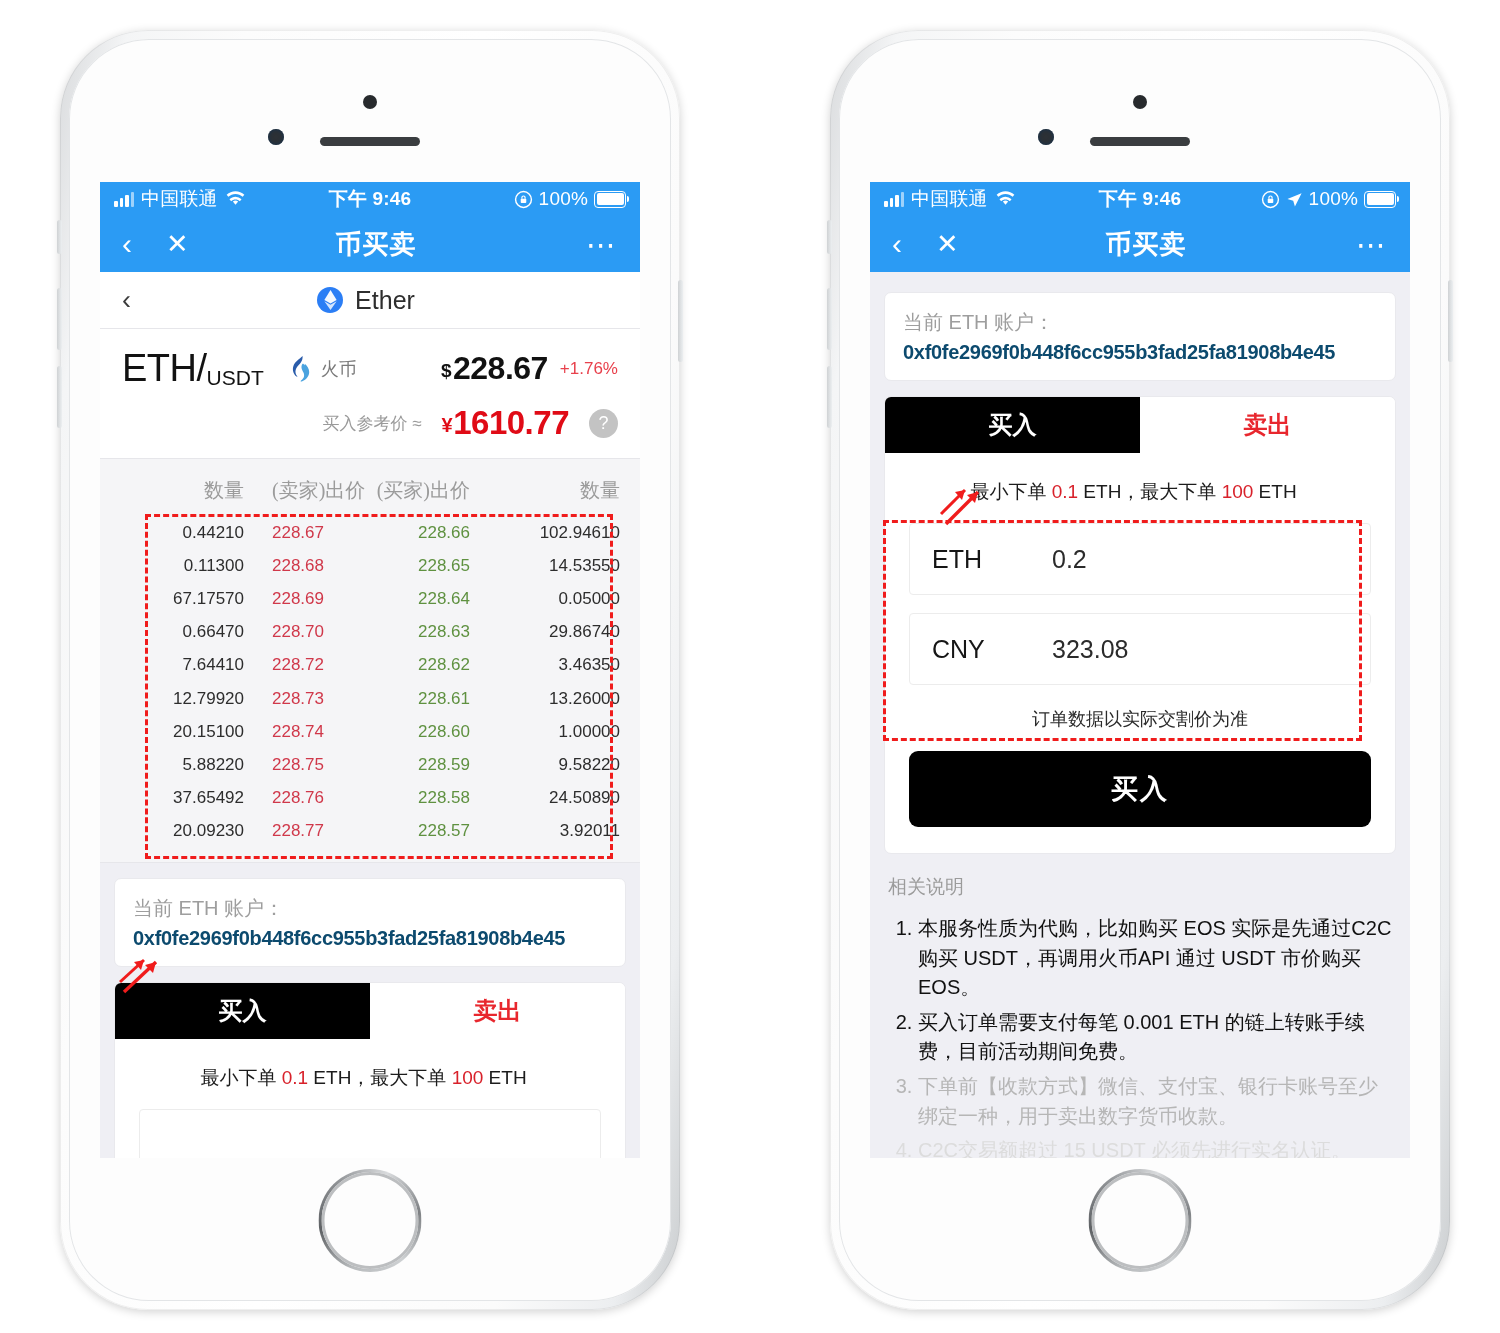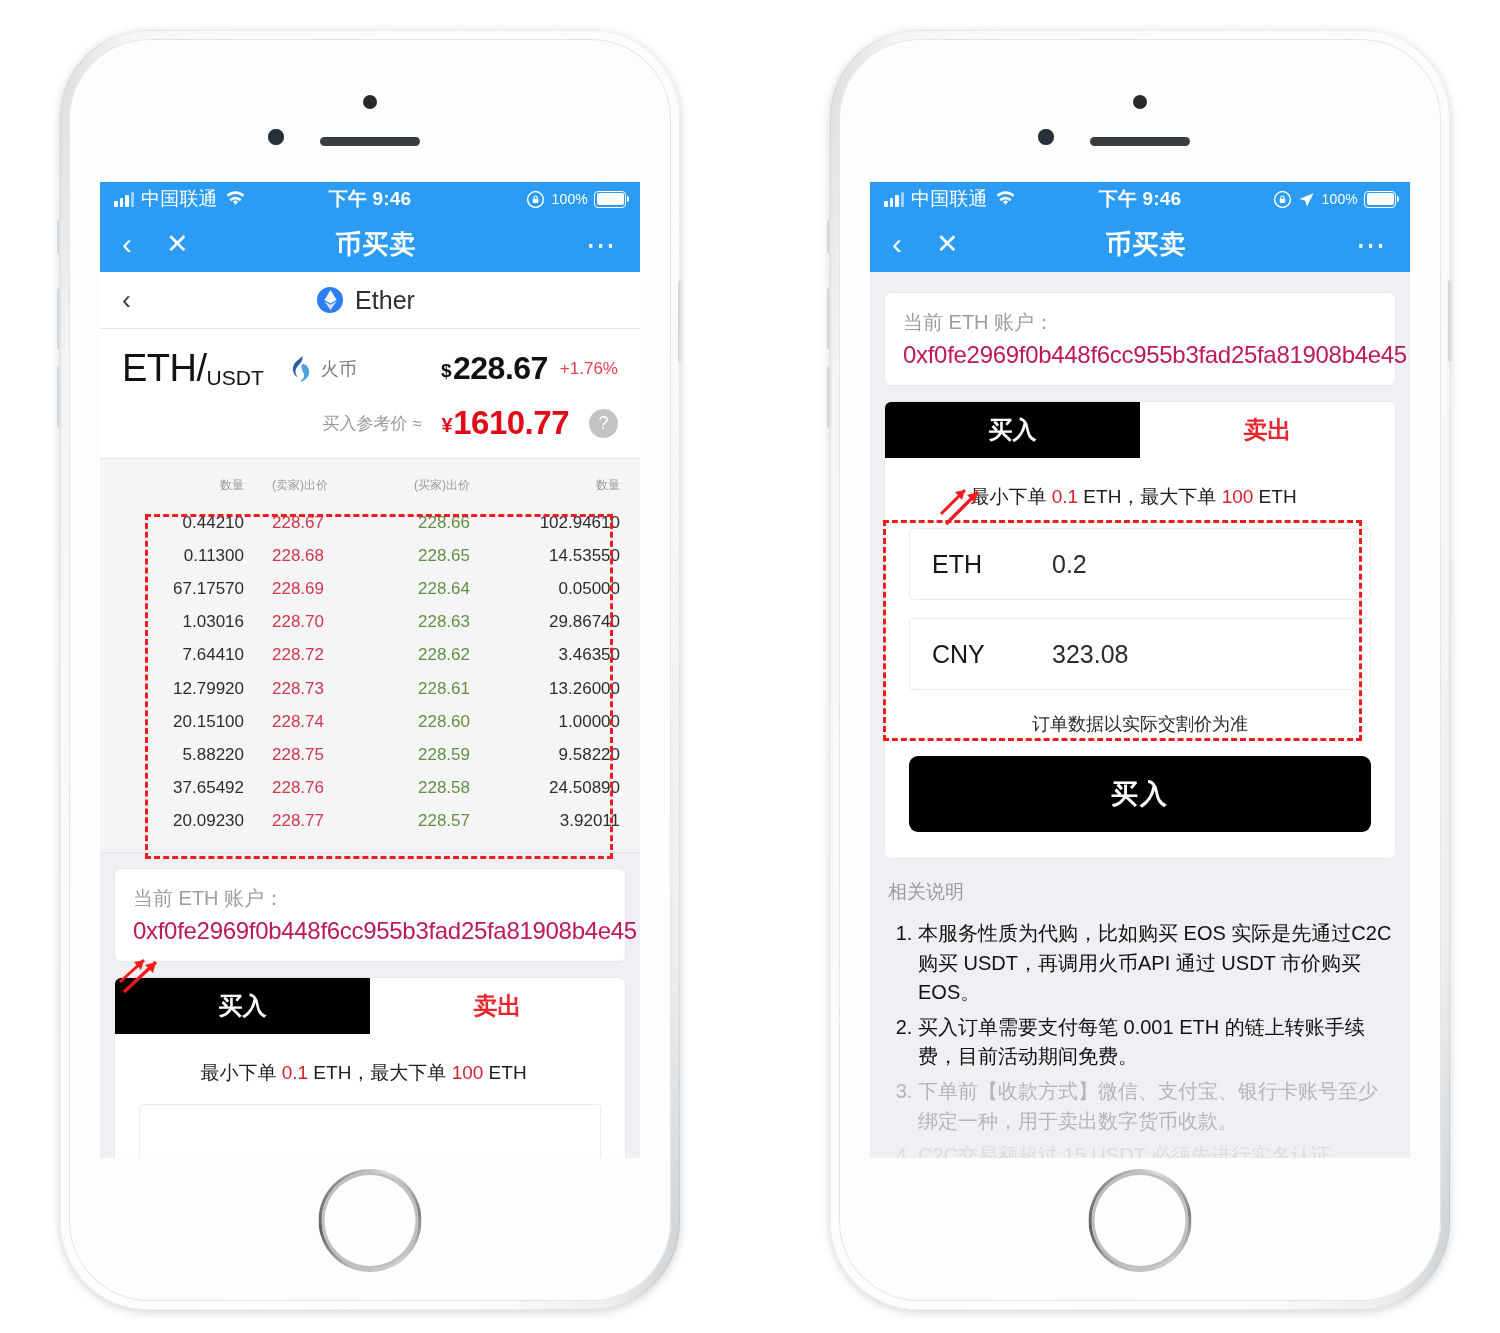--- a/index.html
+++ b/index.html
@@ -53,21 +53,21 @@
   .sb-left{display:flex;align-items:center;gap:7px;flex:1;}
   .sb-center{flex:1;text-align:center;font-weight:600;white-space:nowrap;}
   .sb-right{flex:1;display:flex;align-items:center;justify-content:flex-end;gap:6px;}
   .bars{display:flex;align-items:flex-end;gap:2px;height:15px;}
   .bars i{width:3.5px;background:#fff;border-radius:1px;display:block;}
   .bars i:nth-child(1){height:6px;}
   .bars i:nth-child(2){height:9px;}
   .bars i:nth-child(3){height:12px;}
   .bars i:nth-child(4){height:15px;background:#9fd2fb;}
   .carrier{font-size:19px;font-weight:500;}
-  .battpct{font-size:14px;font-weight:500;}
+  .battpct{font-size:19px;font-weight:500;}
   .batt{width:30px;height:15px;border:1.8px solid #fff;border-radius:4px;position:relative;}
   .batt::after{content:"";position:absolute;right:-4px;top:4px;width:2px;height:6px;background:#fff;border-radius:0 2px 2px 0;}
   .batt i{position:absolute;left:1.5px;top:1.5px;bottom:1.5px;width:calc(100% - 3px);background:#fff;border-radius:2px;display:block;}
 
   .navbar{height:56px;background:#2b9bf4;color:#fff;display:flex;align-items:center;padding:0 22px;}
   .nav-back{font-size:30px;line-height:1;width:28px;}
   .nav-close{font-size:27px;line-height:1;margin-left:16px;width:28px;}
   .nav-title{flex:1;text-align:center;font-size:26px;font-weight:700;letter-spacing:1px;}
   .nav-more{font-size:30px;letter-spacing:2px;width:60px;text-align:right;line-height:.5;}
 
@@ -95,33 +95,33 @@
   .price-row2{display:flex;align-items:center;justify-content:flex-end;gap:20px;margin-top:14px;}
   .ref-label{font-size:17px;color:#9a9a9a;}
   .cny{font-size:33px;color:#e00b16;font-weight:700;letter-spacing:-.5px;}
   .cny span.cur{font-size:20px;vertical-align:2px;margin-right:1px;}
   .qmark{width:29px;height:29px;border-radius:50%;background:#c3c3c3;color:#fff;
     font-size:18px;display:flex;align-items:center;justify-content:center;}
 
   
   .ob-wrap{background:#f5f5f7;padding:12px 20px 14px 20px;border-bottom:1px solid #e6e6ea;}
   table.ob{width:100%;border-collapse:collapse;}
-  table.ob th{font-size:12px;color:#9b9b9b;font-weight:400;padding:6px 0 12px 0;}
+  table.ob th{font-size:20px;color:#9b9b9b;font-weight:400;padding:6px 0 12px 0;font-family:Liberation Serif, serif;}
   table.ob td{font-size:17px;padding:6.6px 0;color:#2d2d2d;}
   .c1{text-align:right;width:26%;padding-right:6px !important;}
   .c2{text-align:left;width:24%;color:#d0384a !important;padding-left:22px !important;}
   .c3{text-align:right;width:24%;color:#5f9140 !important;padding-right:20px !important;}
   .c4{text-align:right;width:26%;}
   th.c2{color:#9b9b9b !important;}
   th.c3{color:#9b9b9b !important;}
 
   
   .card{background:#fff;border:1px solid #e9e9ed;border-radius:7px;margin:15px 14px;padding:16px 18px;}
   .acct-label{font-size:20px;color:#9e9e9e;margin-bottom:5px;}
-  .acct-addr{font-size:24px;color:#be185d;font-weight:400;letter-spacing:-.3px;white-space:nowrap;}
+  .acct-addr{font-size:20px;color:#0c4a6e;font-weight:700;letter-spacing:-.3px;white-space:nowrap;}
 
   
   .panel{background:#fff;border:1px solid #e9e9ed;border-radius:7px;margin:0 14px;overflow:hidden;}
   .tabs{display:flex;height:56px;}
   .tab{flex:1;display:flex;align-items:center;justify-content:center;font-size:24px;font-weight:700;}
   .tab.active{background:#000;color:#fff;}
   .tab.sell{color:#e8272e;background:#fff;}
   .limit-note{text-align:center;font-size:19px;color:#1c1c1c;padding:26px 13px 18px 0;}
   .limit-note em{font-style:normal;color:#d8212a;}
   .field{margin:0 24px;border:1px solid #ececec;border-radius:4px;height:70px;display:flex;align-items:center;padding:0 22px;}
@@ -259,21 +259,21 @@
                 <td class="c3">228.65</td>
                 <td class="c4">14.53550</td>
               </tr>
             <tr>
                 <td class="c1">67.17570</td>
                 <td class="c2">228.69</td>
                 <td class="c3">228.64</td>
                 <td class="c4">0.05000</td>
               </tr>
             <tr>
-                <td class="c1">1.03016</td>
+                <td class="c1">0.66470</td>
                 <td class="c2">228.70</td>
                 <td class="c3">228.63</td>
                 <td class="c4">29.86740</td>
               </tr>
             <tr>
                 <td class="c1">7.64410</td>
                 <td class="c2">228.72</td>
                 <td class="c3">228.62</td>
                 <td class="c4">3.46350</td>
               </tr>

